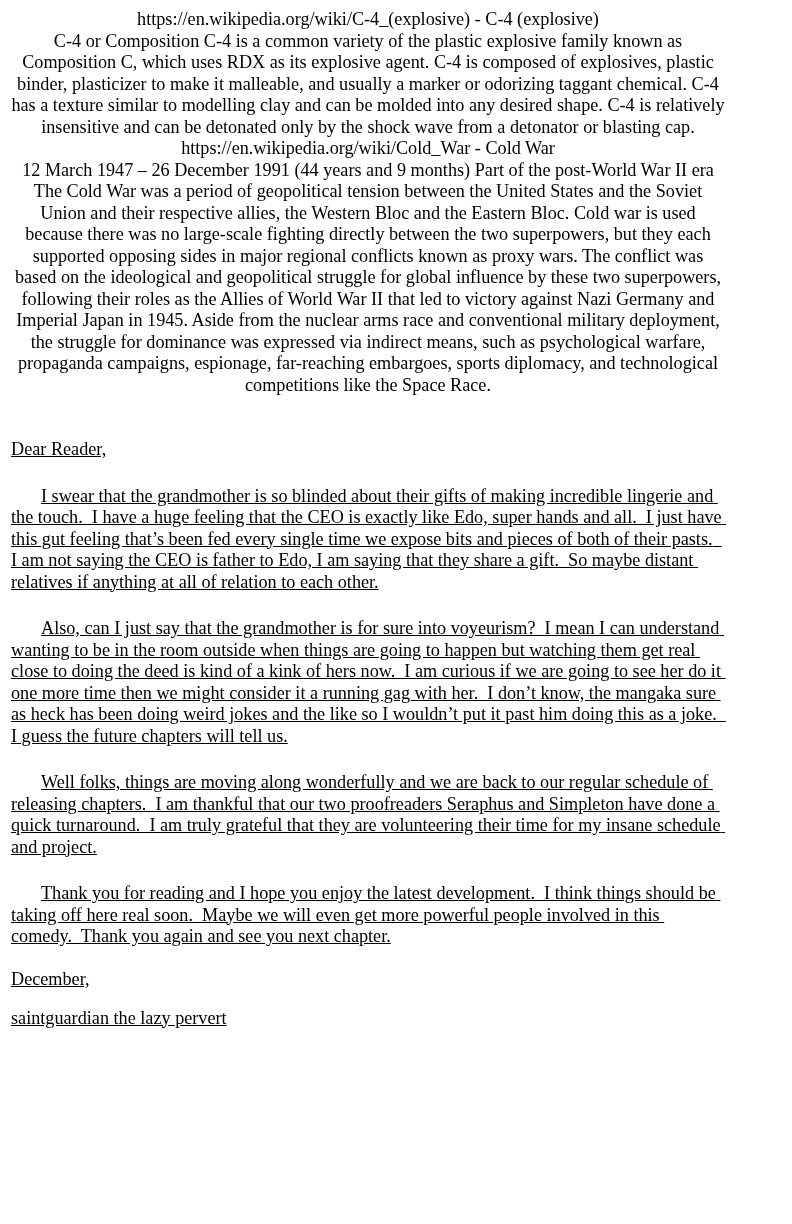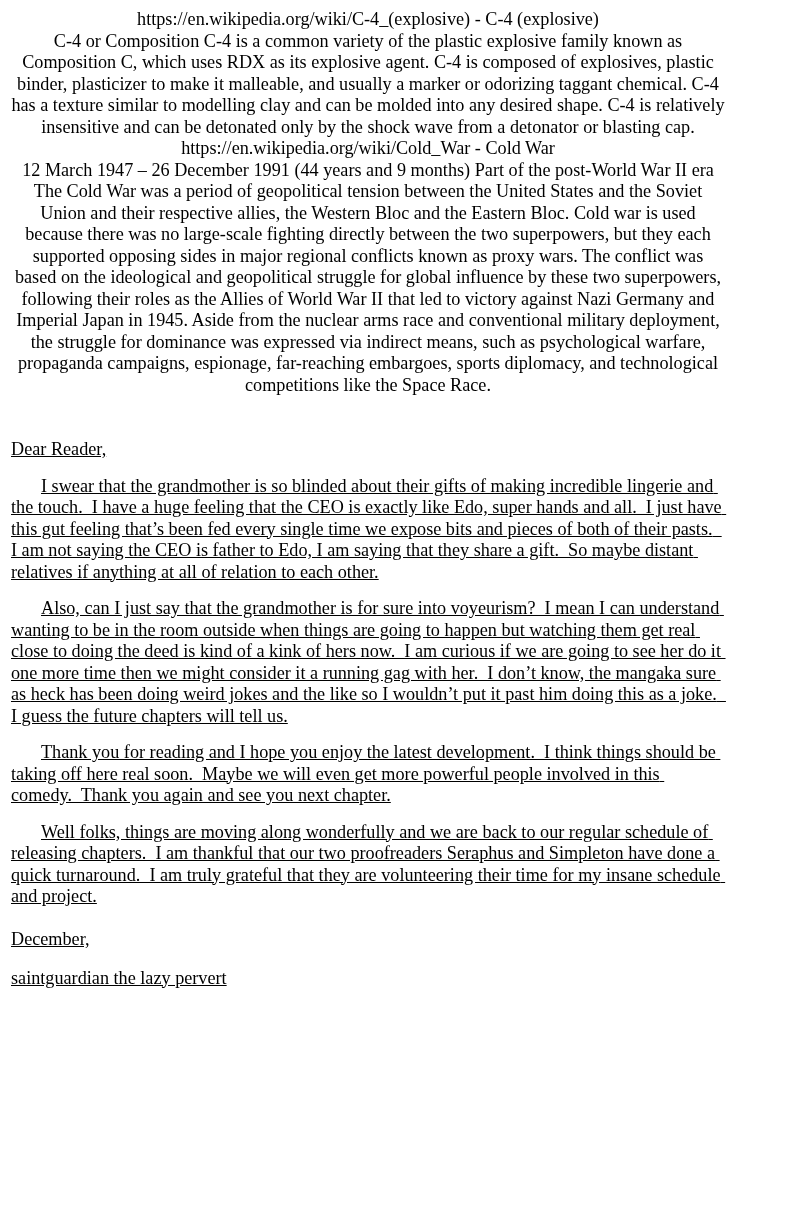--- a/index.html
+++ b/index.html
@@ -35,21 +35,21 @@
     text-align: left;
   }
   .letter p {
     margin: 0;
     text-decoration: underline;
   }
   .letter .salutation {
     margin-top: 43px; 
   }
   .letter p.body {
-    margin-top: 15px;       
+    margin-top: 25px;       
     text-indent: 30px;        
     white-space: pre-wrap;    
   }
   .letter .closing {
     margin-top: 21.5px;
   }
   .letter .sig-name {
     margin-top: 17px;
   }
   .letter .sig-email {
@@ -66,19 +66,19 @@
     <p>C-4 or Composition C-4 is a common variety of the plastic explosive family known as Composition C, which uses RDX as its explosive agent. C-4 is composed of explosives, plastic binder, plasticizer to make it malleable, and usually a marker or odorizing taggant chemical. C-4 has a texture similar to modelling clay and can be molded into any desired shape. C-4 is relatively insensitive and can be detonated only by the shock wave from a detonator or blasting cap.</p>
     <p>https://en.wikipedia.org/wiki/Cold_War - Cold War</p>
     <p>12 March 1947 – 26 December 1991 (44 years and 9 months) Part of the post-World War II era</p>
     <p>The Cold War was a period of geopolitical tension between the United States and the Soviet Union and their respective allies, the Western Bloc and the Eastern Bloc. Cold war is used because there was no large-scale fighting directly between the two superpowers, but they each supported opposing sides in major regional conflicts known as proxy wars. The conflict was based on the ideological and geopolitical struggle for global influence by these two superpowers, following their roles as the Allies of World War II that led to victory against Nazi Germany and Imperial Japan in 1945. Aside from the nuclear arms race and conventional military deployment, the struggle for dominance was expressed via indirect means, such as psychological warfare, propaganda campaigns, espionage, far-reaching embargoes, sports diplomacy, and technological competitions like the Space Race.</p>
   </section>
 
   <section class="letter">
     <p class="salutation">Dear Reader,</p>
     <p class="body">I swear that the grandmother is so blinded about their gifts of making incredible lingerie and the touch.  I have a huge feeling that the CEO is exactly like Edo, super hands and all.  I just have this gut feeling that’s been fed every single time we expose bits and pieces of both of their pasts.  I am not saying the CEO is father to Edo, I am saying that they share a gift.  So maybe distant relatives if anything at all of relation to each other.</p>
     <p class="body">Also, can I just say that the grandmother is for sure into voyeurism?  I mean I can understand wanting to be in the room outside when things are going to happen but watching them get real close to doing the deed is kind of a kink of hers now.  I am curious if we are going to see her do it one more time then we might consider it a running gag with her.  I don’t know, the mangaka sure as heck has been doing weird jokes and the like so I wouldn’t put it past him doing this as a joke.  I guess the future chapters will tell us.</p>
+    <p class="body">Well folks, things are moving along wonderfully and we are back to our regular schedule of releasing chapters.  I am thankful that our two proofreaders Seraphus and Simpleton have done a quick turnaround.  I am truly grateful that they are volunteering their time for my insane schedule and project.</p>
     <p class="body">Thank you for reading and I hope you enjoy the latest development.  I think things should be taking off here real soon.  Maybe we will even get more powerful people involved in this comedy.  Thank you again and see you next chapter.</p>
-    <p class="body">Well folks, things are moving along wonderfully and we are back to our regular schedule of releasing chapters.  I am thankful that our two proofreaders Seraphus and Simpleton have done a quick turnaround.  I am truly grateful that they are volunteering their time for my insane schedule and project.</p>
     <p class="closing">December,</p>
     <p class="sig-name">saintguardian the lazy pervert</p>
   </section>
 
 </div>
 
 </body></html>

